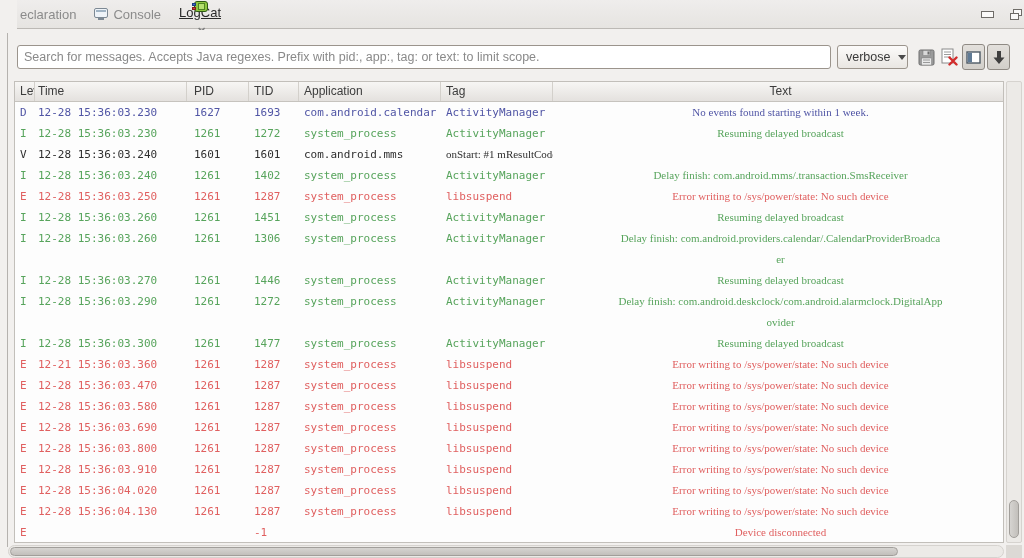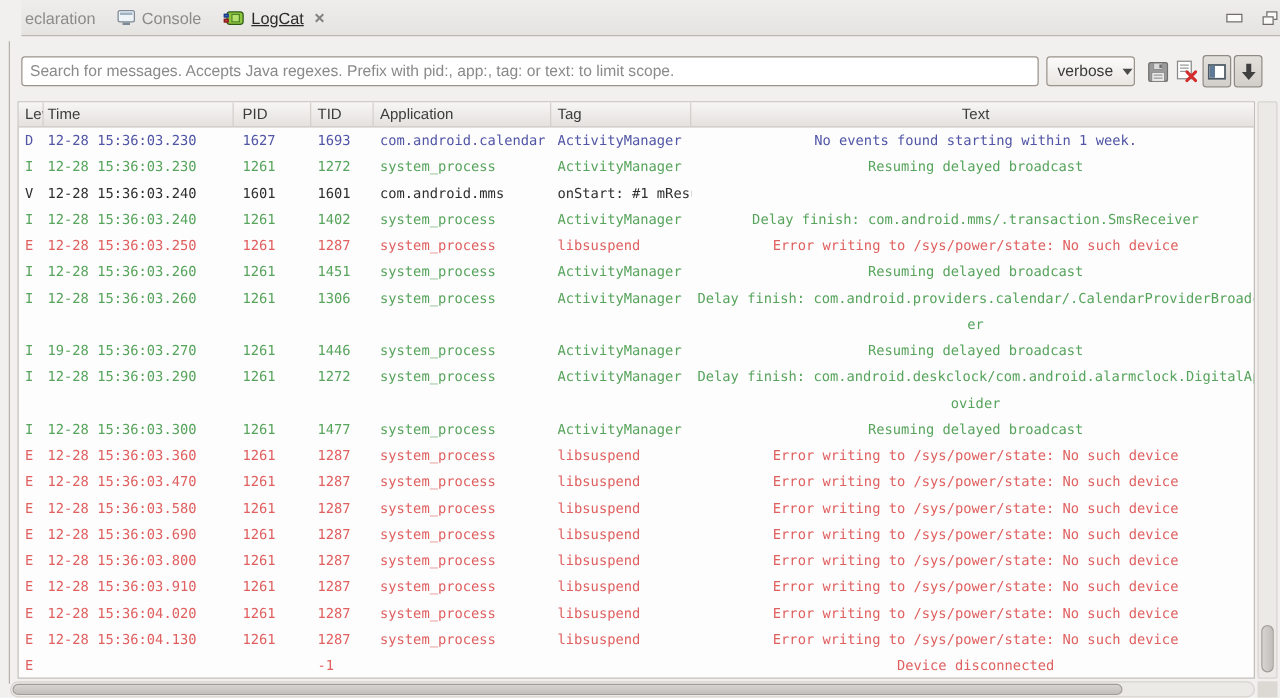--- a/index.html
+++ b/index.html
@@ -6,21 +6,21 @@
   html,body { width:1024px; height:558px; overflow:hidden;
     font-family:"Liberation Sans", sans-serif; background:#f2f0ee; }
 
   
   .tabbar { position:absolute; left:0; top:0; width:1024px; height:29px;
     background:linear-gradient(#efedec,#e6e4e1); border-bottom:1px solid #bcb9b5;
     display:flex; align-items:center;margin-left:17px; }
   .tab { display:flex; align-items:center; gap:5px; padding:0 9px; height:28px;
     font-size:13px; color:#8b8b8b; white-space:nowrap; cursor:default; }
   .tab:first-child { margin-left:-6px; }
-  .tab.active { color:#2a2a2a; }
+  .tab.active { color:#2a2a2a;flex-direction:column; }
   .tab.active .tab-label { text-decoration:underline; }
   .tab-close { font-size:11px; color:#818181; font-weight:bold; margin-left:3px; }
   .winbtns { margin-left:auto; display:flex; gap:16px; padding-right:18px; }
   .minbtn { width:13px; height:7px; border:1px solid #6f6c68; background:#fbfaf9; margin-top:2px; }
   .restbtn { position:relative; width:13px; height:11px; }
   .restbtn .r1 { position:absolute; left:3px; top:0; width:9px; height:7px; border:1px solid #6f6c68; background:#fbfaf9; }
   .restbtn .r2 { position:absolute; left:0; top:4px; width:9px; height:7px; border:1px solid #6f6c68; background:#fbfaf9; }
 
   
   .console-icon { position:relative; width:14px; height:12px; }
@@ -67,21 +67,21 @@
   .lrow { display:grid; grid-template-columns:20px 152px 62px 50px 142px 112px 1fr;
     font-family:"DejaVu Sans Mono", monospace; font-size:11px; line-height:21px; }
   .cell { white-space:nowrap; overflow:hidden; }
   .c0 { padding-left:5px; }
   .c1 { padding-left:3px; }
   .c2 { padding-left:7px; }
   .c3 { padding-left:5px; }
   .c4 { padding-left:5px; }
   .c5 { padding-left:5px; }
   .c6 { padding-left:5px;text-align:center; }
-  .tline { height:21px; white-space:nowrap; overflow:hidden; }
+  .tline { height:21px; white-space:nowrap; overflow:hidden;font-family:Liberation Serif, serif; }
 
   
   .vscroll { position:absolute; left:1006px; top:51px; width:16px; height:462px;
     background:#eceae7; border:1px solid #d6d3cf; border-radius:2px; }
   .vthumb { position:absolute; left:2px; top:418px; width:10px; height:38px;
     background:linear-gradient(90deg,#d6d4d1,#c2bfbb); border:1px solid #a19e9a; border-radius:6px; }
   .hscroll { position:absolute; left:8px; top:515px; width:996px; height:13px;
     background:#eceae7; border:1px solid #d6d3cf; border-radius:7px; }
   .hthumb { position:absolute; left:1px; top:1px; width:888px; height:9px;
     background:linear-gradient(#d6d4d1,#c2bfbb); border:1px solid #a19e9a; border-radius:6px; }
@@ -246,21 +246,21 @@
           <div class="cell c3">1306</div>
           <div class="cell c4">system_process</div>
           <div class="cell c5">ActivityManager</div>
           <div class="cell c6">
             <div class="tline">Delay finish: com.android.providers.calendar/.CalendarProviderBroadca</div>
             <div class="tline">er</div>
           </div>
         </div>
         <div class="lrow" style="color: rgb(87, 164, 92);">
           <div class="cell c0">I</div>
-          <div class="cell c1">19-28 15:36:03.270</div>
+          <div class="cell c1">12-28 15:36:03.270</div>
           <div class="cell c2">1261</div>
           <div class="cell c3">1446</div>
           <div class="cell c4">system_process</div>
           <div class="cell c5">ActivityManager</div>
           <div class="cell c6">
             <div class="tline">Resuming delayed broadcast</div>
           </div>
         </div>
         <div class="lrow" style="color: rgb(87, 164, 92);">
           <div class="cell c0">I</div>
@@ -280,21 +280,21 @@
           <div class="cell c2">1261</div>
           <div class="cell c3">1477</div>
           <div class="cell c4">system_process</div>
           <div class="cell c5">ActivityManager</div>
           <div class="cell c6">
             <div class="tline">Resuming delayed broadcast</div>
           </div>
         </div>
         <div class="lrow" style="color: rgb(224, 96, 96);">
           <div class="cell c0">E</div>
-          <div class="cell c1">12-28 15:36:03.360</div>
+          <div class="cell c1">12-21 15:36:03.360</div>
           <div class="cell c2">1261</div>
           <div class="cell c3">1287</div>
           <div class="cell c4">system_process</div>
           <div class="cell c5">libsuspend</div>
           <div class="cell c6">
             <div class="tline">Error writing to /sys/power/state: No such device</div>
           </div>
         </div>
         <div class="lrow" style="color: rgb(224, 96, 96);">
           <div class="cell c0">E</div>

